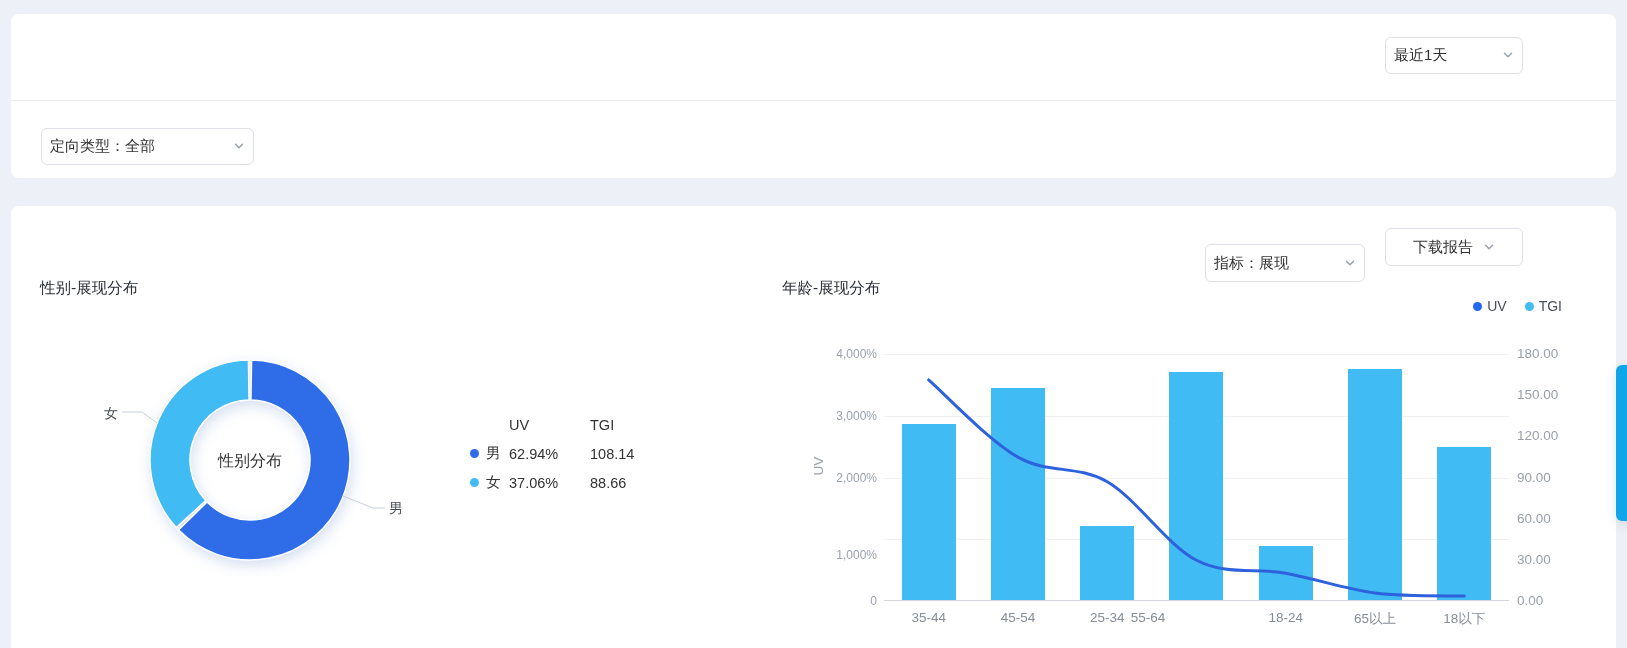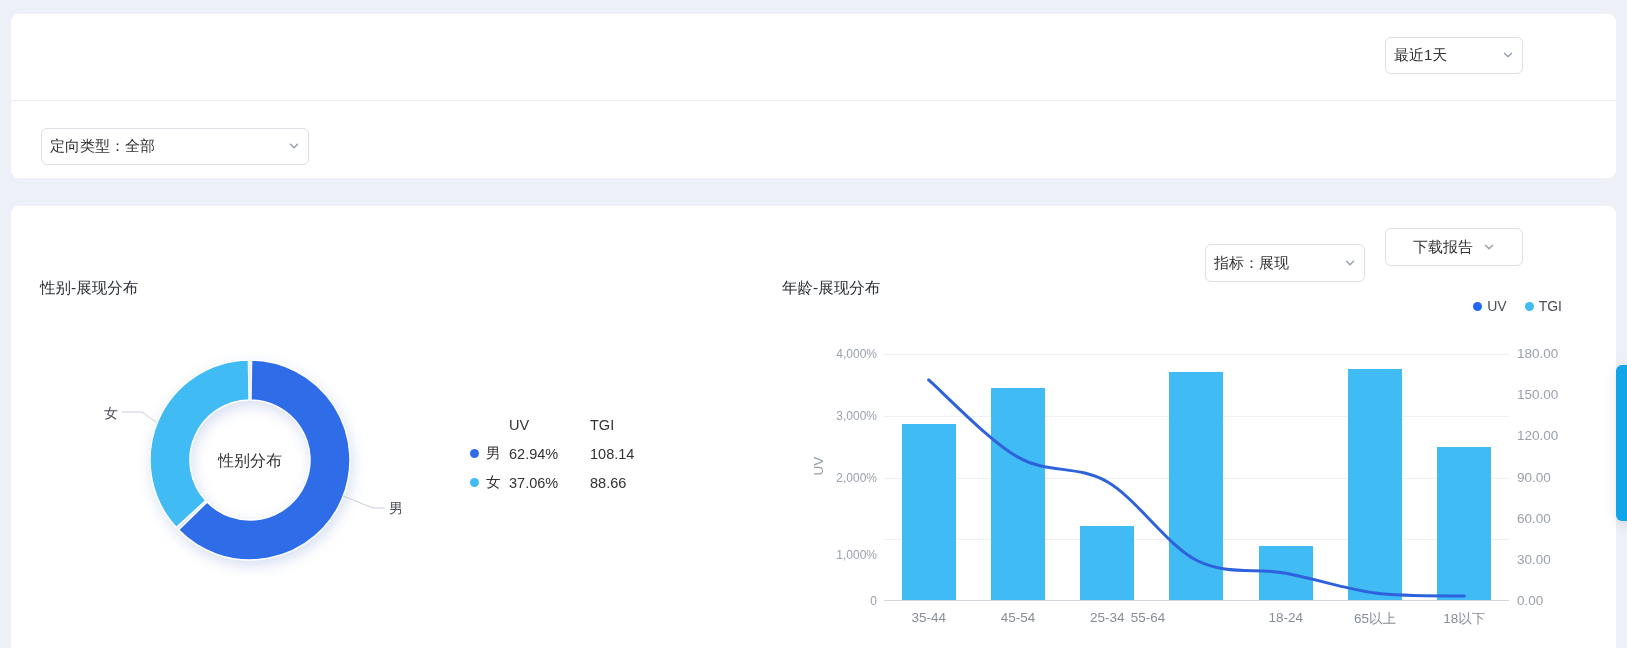--- a/index.html
+++ b/index.html
@@ -24,21 +24,21 @@
 
   
   .select, .btn {
     position:absolute; height:37px; border:1px solid #dcdfe6; border-radius:6px;
     display:flex; align-items:center; font-size:15px; color:#333; background:#fff;
     padding:0 8px; cursor:pointer;
   }
   .select { justify-content:space-between; }
   .btn { justify-content:center; gap:10px; }
   .date-select { left:1374px; top:23px; width:138px; }
-  .targeting-select { left:30px; top:114px; width:268px; }
+  .targeting-select { left:30px; top:114px; width:213px; }
   .metric-select { left:1194px; top:38px; width:160px; height:38px; }
   .download-btn { left:1374px; top:22px; width:138px; height:38px; }
 
   .chart-title { position:absolute; font-size:15.5px; color:#2b2f36; font-weight:500; }
   .gender-title { left:29px; top:72px; }
   .age-title { left:771px; top:72px; }
 
   
   .donut-svg { position:absolute; left:60px; top:120px; }
   .donut-label { font-size:14px; fill:#4a4e55; }

